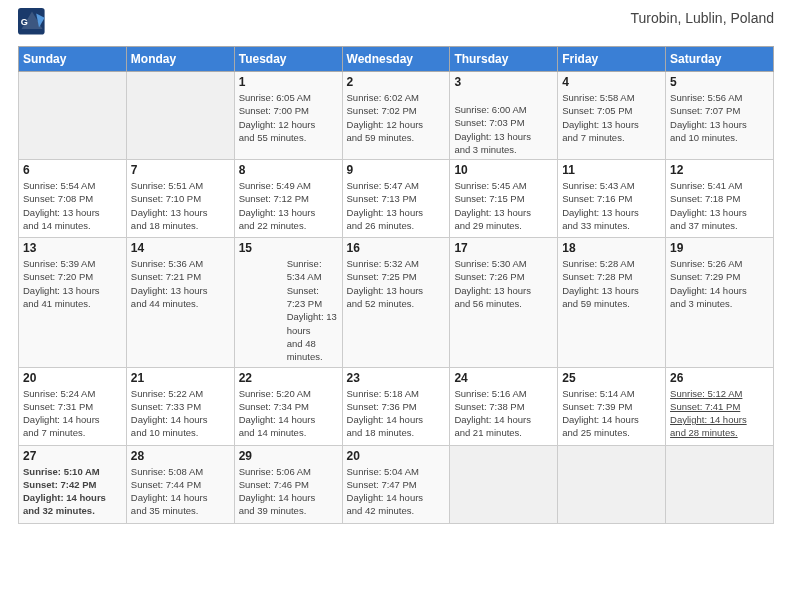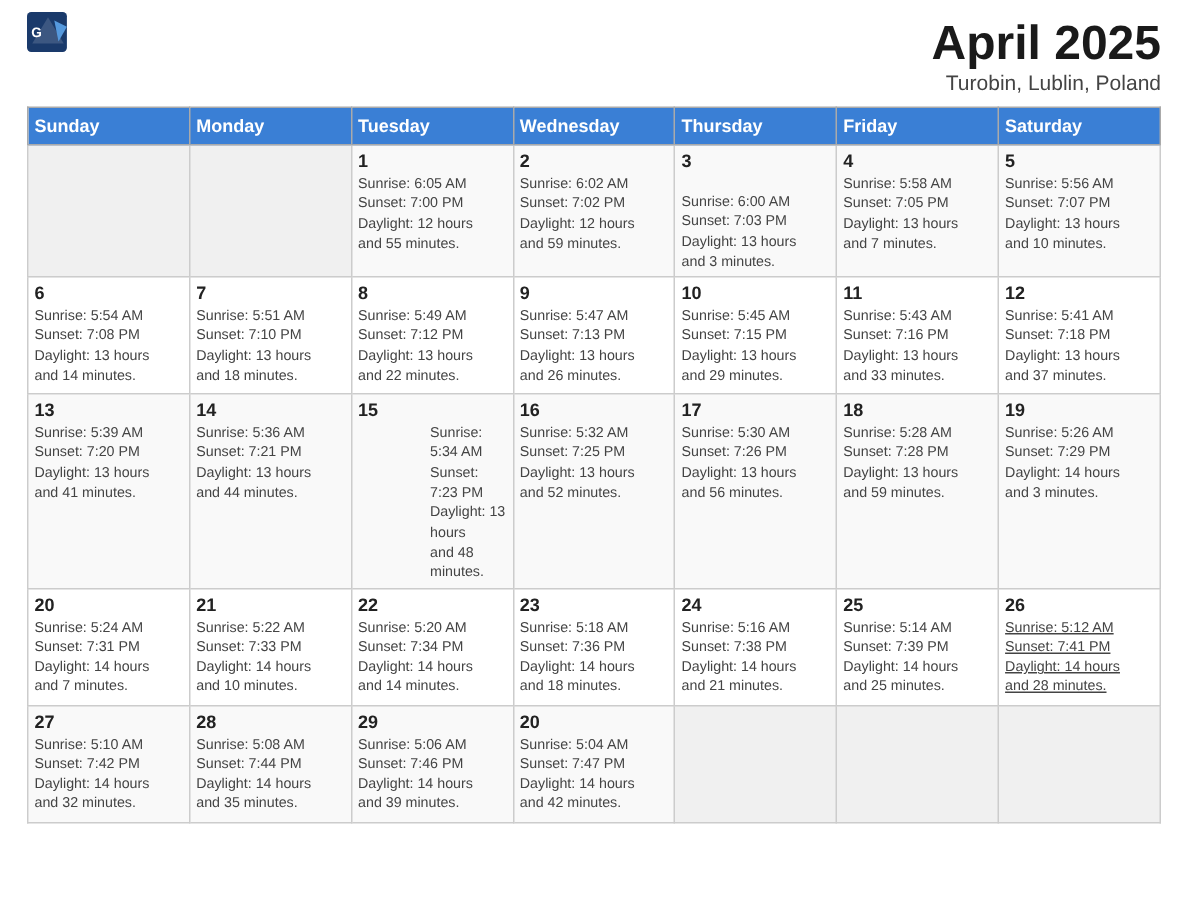--- a/index.html
+++ b/index.html
@@ -98,21 +98,20 @@
   <div class="header">
     <div class="logo">
       <svg class="logo-icon" viewBox="0 0 40 40">
         <rect x="0" y="0" width="38" height="38" rx="4" fill="#1a3a6b"></rect>
         <polygon points="20,5 35,30 5,30" fill="#fff" opacity="0.15"></polygon>
         <text x="4" y="24" font-size="13" font-weight="bold" fill="white" font-family="Arial">G</text>
         <polygon points="26,8 38,14 30,28" fill="#5599dd"></polygon>
       </svg>
     </div>
     <div class="title-block">
-      <div class="calendar-title">April 2025</div>
       <div class="calendar-subtitle">Turobin, Lublin, Poland</div>
     </div>
   </div>
 
   <table>
     <thead>
       <tr>
       <th>Sunday</th>
           <th>Monday</th>
           <th>Tuesday</th>
@@ -311,21 +310,21 @@
             <span class="day-number">26</span>
             <div class="day-info" style="white-space: pre-line; text-decoration: underline;">Sunrise: 5:12 AM
 Sunset: 7:41 PM
 Daylight: 14 hours
 and 28 minutes.</div>
           </td>
         </tr>
         <tr>
           <td>
             <span class="day-number">27</span>
-            <div class="day-info" style="white-space: pre-line;">Sunrise: 5:10 AM
+            <div class="day-info" style="white-space: pre-line; font-weight: bold;">Sunrise: 5:10 AM
 Sunset: 7:42 PM
 Daylight: 14 hours
 and 32 minutes.</div>
           </td>
           <td>
             <span class="day-number">28</span>
             <div class="day-info" style="white-space: pre-line;">Sunrise: 5:08 AM
 Sunset: 7:44 PM
 Daylight: 14 hours
 and 35 minutes.</div>

